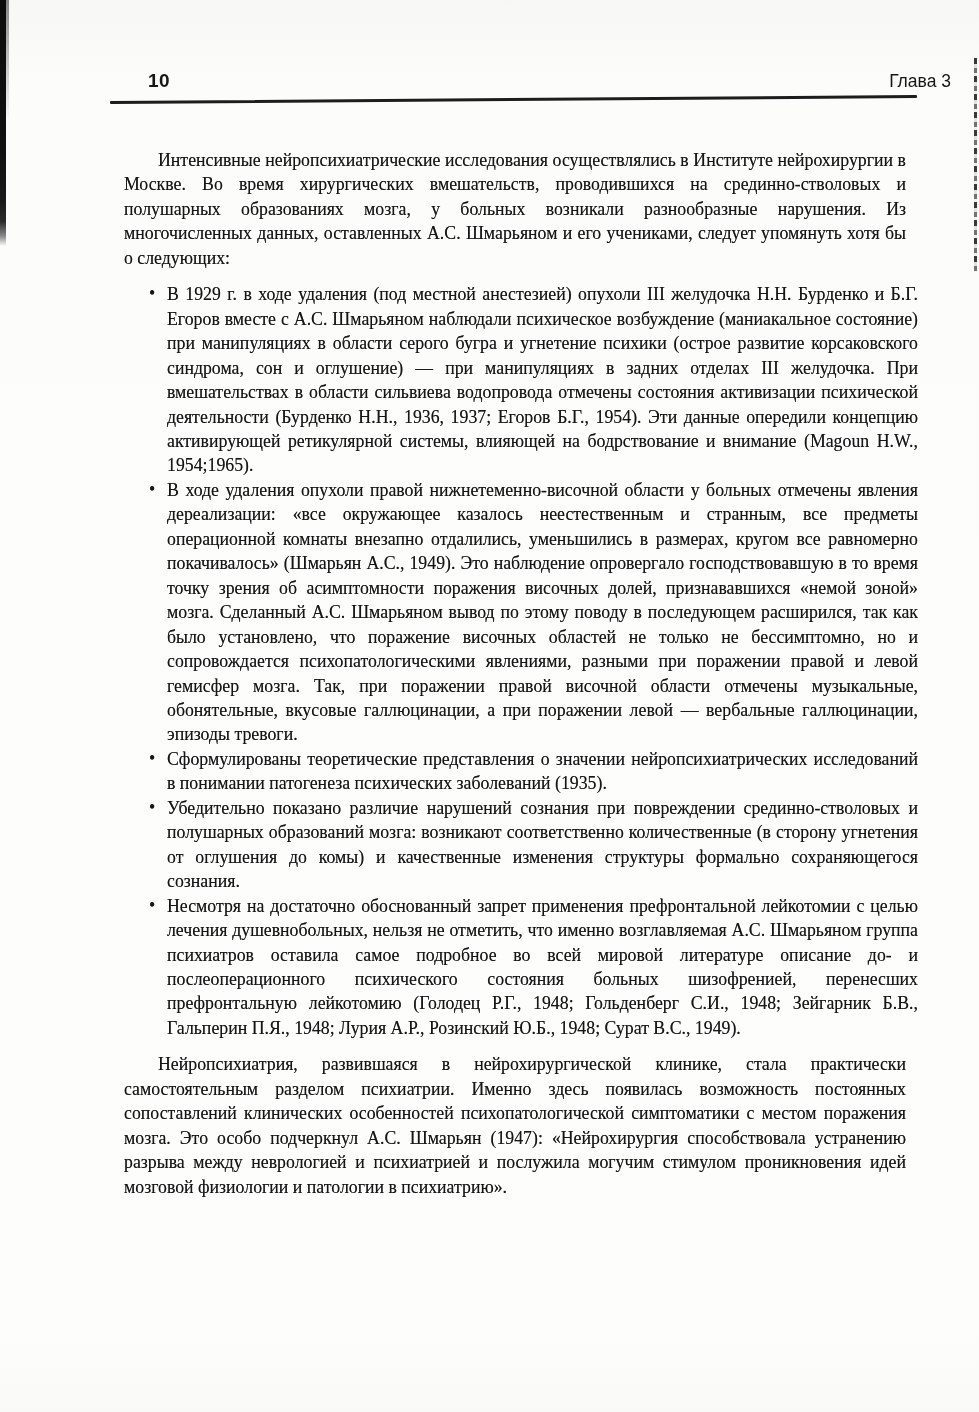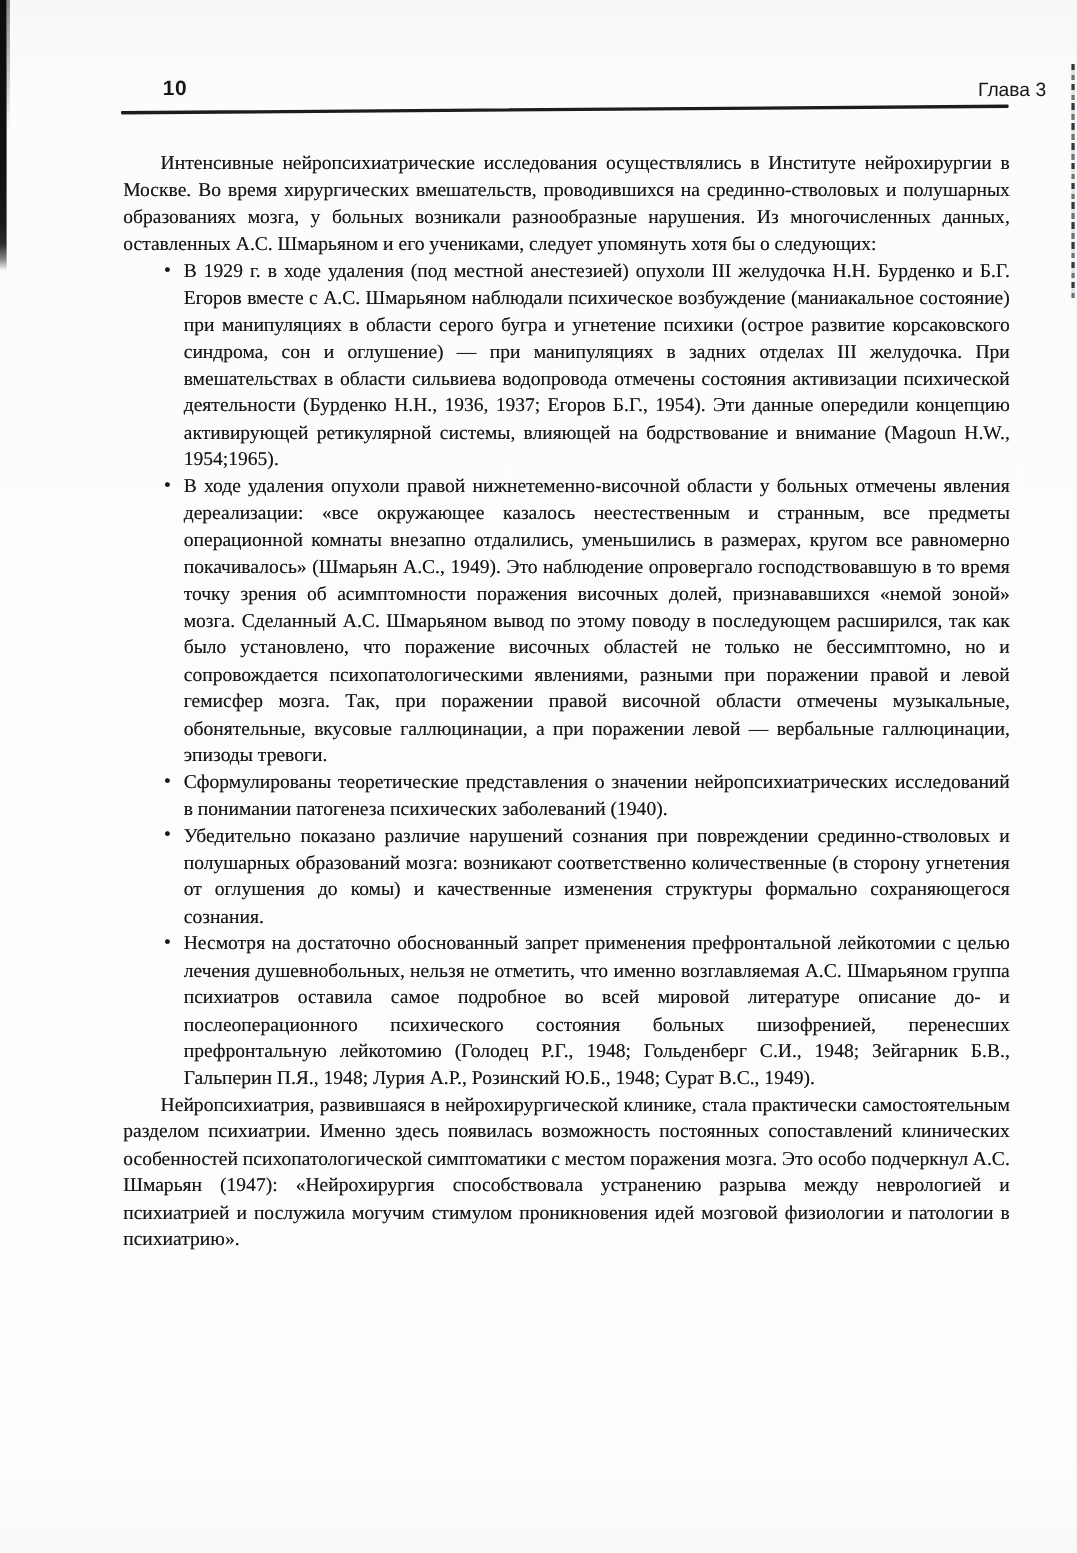--- a/index.html
+++ b/index.html
@@ -56,21 +56,21 @@
     top: 136px;
     width: 806px;
     font-size: 17.8px;
     line-height: 24.45px;
     text-align: justify;
     hyphens: auto;
     -webkit-hyphens: auto;
     text-shadow: 0 0 0.45px rgba(10,10,10,0.55);
   }
   .body-text p {
-    margin: 0;
+    margin: 12px;
     text-indent: 34px;
   }
   .bullet-list {
     list-style: none;
     margin: 0;
     padding: 0;
   }
   .bullet-list li {
     position: relative;
     padding-left: 55px;
@@ -134,21 +134,21 @@
       <li>
         <span class="bullet-glyph">•</span>
         <span>В 1929 г. в ходе удаления (под местной анестезией) опухоли III желудочка Н.Н. Бурденко и Б.Г. Егоров вместе с А.С. Шмарьяном наблюдали психическое возбуждение (маниакальное состояние) при манипуляциях в области серого бугра и угнетение психики (острое развитие корсаковского синдрома, сон и оглушение) — при манипуляциях в задних отделах III желудочка. При вмешательствах в области сильвиева водопровода отмечены состояния активизации психической деятельности (Бурденко Н.Н., 1936, 1937; Егоров Б.Г., 1954). Эти данные опередили концепцию активирующей ретикулярной системы, влияющей на бодрствование и внимание (Magoun H.W., 1954;1965).</span>
       </li>
       <li>
         <span class="bullet-glyph">•</span>
         <span>В ходе удаления опухоли правой нижнетеменно-височной области у больных отмечены явления дереализации: «все окружающее казалось неестественным и странным, все предметы операционной комнаты внезапно отдалились, уменьшились в размерах, кругом все равномерно покачивалось» (Шмарьян А.С., 1949). Это наблюдение опровергало господствовавшую в то время точку зрения об асимптомности поражения височных долей, признававшихся «немой зоной» мозга. Сделанный А.С. Шмарьяном вывод по этому поводу в последующем расширился, так как было установлено, что поражение височных областей не только не бессимптомно, но и сопровождается психопатологическими явлениями, разными при поражении правой и левой гемисфер мозга. Так, при поражении правой височной области отмечены музыкальные, обонятельные, вкусовые галлюцинации, а при поражении левой — вербальные галлюцинации, эпизоды тревоги.</span>
       </li>
       <li>
         <span class="bullet-glyph">•</span>
-        <span>Сформулированы теоретические представления о значении нейропсихиатрических исследований в понимании патогенеза психических заболеваний (1940).</span>
+        <span>Сформулированы теоретические представления о значении нейропсихиатрических исследований в понимании патогенеза психических заболеваний (1935).</span>
       </li>
       <li>
         <span class="bullet-glyph">•</span>
         <span>Убедительно показано различие нарушений сознания при повреждении срединно-стволовых и полушарных образований мозга: возникают соответственно количественные (в сторону угнетения от оглушения до комы) и качественные изменения структуры формально сохраняющегося сознания.</span>
       </li>
       <li>
         <span class="bullet-glyph">•</span>
         <span>Несмотря на достаточно обоснованный запрет применения префронтальной лейкотомии с целью лечения душевнобольных, нельзя не отметить, что именно возглавляемая А.С. Шмарьяном группа психиатров оставила самое подробное во всей мировой литературе описание до- и послеоперационного психического состояния больных шизофренией, перенесших префронтальную лейкотомию (Голодец Р.Г., 1948; Гольденберг С.И., 1948; Зейгарник Б.В., Гальперин П.Я., 1948; Лурия А.Р., Розинский Ю.Б., 1948; Сурат В.С., 1949).</span>
       </li>
     </ul>

